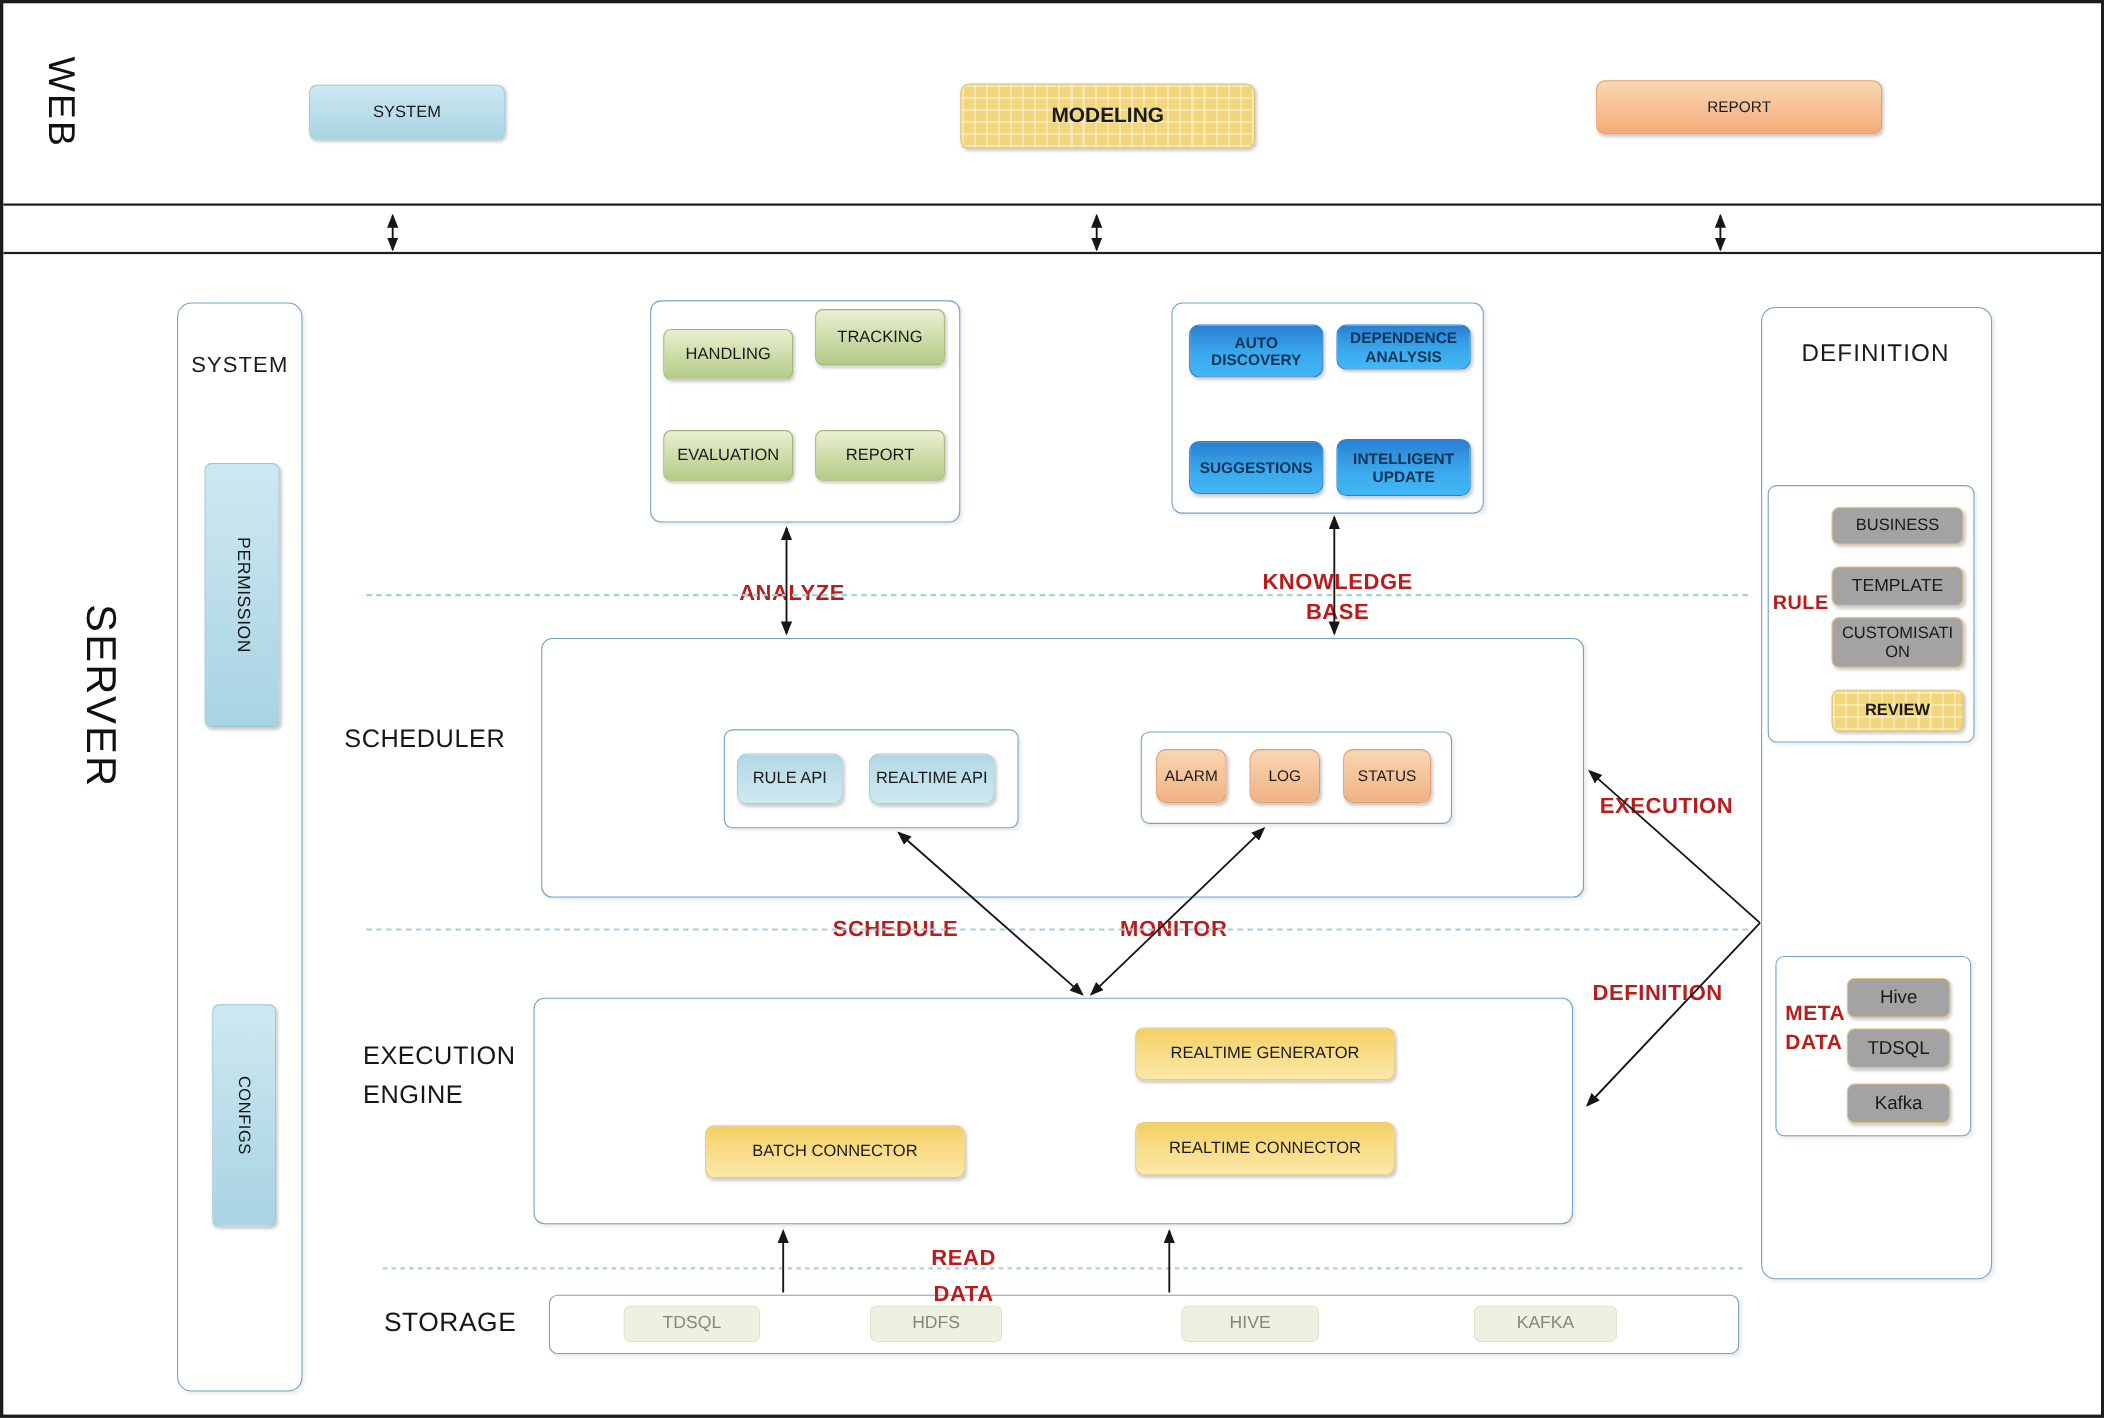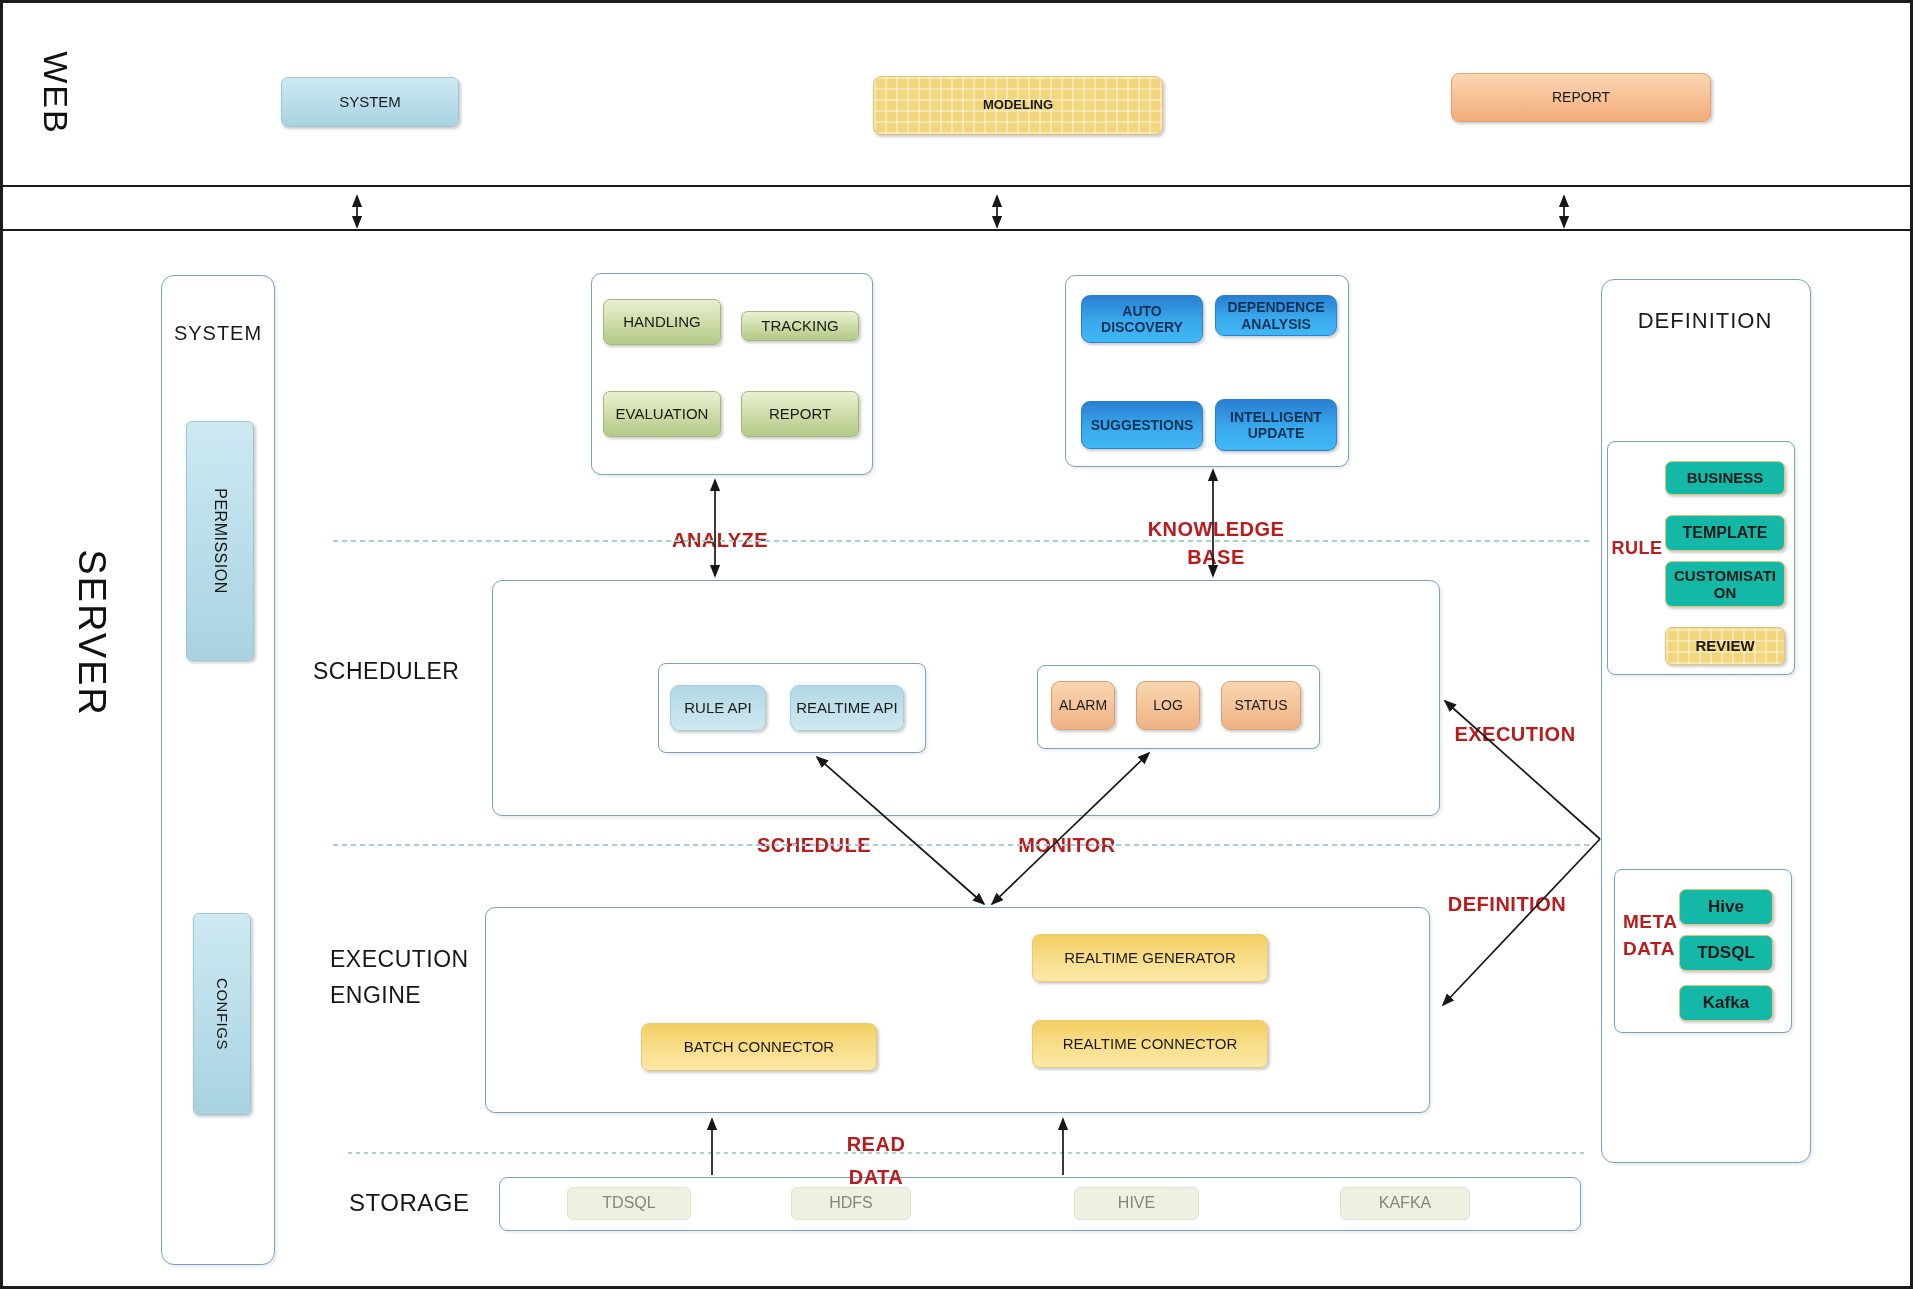--- a/index.html
+++ b/index.html
@@ -19,58 +19,58 @@
   .btn{display:flex;align-items:center;justify-content:center;text-align:center;
        box-shadow:1.5px 2px 3px rgba(110,110,110,.35);box-sizing:border-box;line-height:1.15;}
   .btn-bluelt{background:linear-gradient(180deg,#cde9f2 0%,#a9d3e2 100%);border:1px solid #9cc6d6;border-radius:7px;}
   .btn-api{background:linear-gradient(180deg,#b2d8e5 0%,#cfe9f0 100%);border:1px solid #a5cddc;border-radius:9px;font-size:15px;}
   .btn-green{background:linear-gradient(180deg,#e9f0d2 0%,#ccdba6 55%,#b4ca87 100%);border:1px solid #a2b878;border-radius:7px;font-size:15px;}
   .btn-kblue{background:linear-gradient(180deg,#2a7fd2 0%,#3aa8ec 55%,#41b8f5 100%);border:1px solid #2a7fd2;border-radius:9px;
              color:#0c3356;font-weight:bold;font-size:14px;}
   .btn-orange{background:linear-gradient(180deg,#f9d6b0 0%,#f0b285 100%);border:1px solid #d99f74;border-radius:9px;font-size:14px;}
   .btn-report{background:linear-gradient(180deg,#fbd7b2 0%,#f3ab79 100%);border:1px solid #e5a071;border-radius:8px;font-size:14px;}
   .btn-execy{background:linear-gradient(180deg,#f3cf62 0%,#f8dc85 45%,#fbe9a8 100%);border:1px solid #e8c976;border-radius:8px;font-size:15px;}
-  .btn-ysm{background:#14b8a6;border:1px solid #e2c377;border-radius:7px;font-weight:bold;font-size:15px;}
+  .btn-ysm{background:#a3a3a3;border:1px solid #e2c377;border-radius:7px;font-weight:normal;font-size:15px;}
   .waffle{background-color:#f1d67c;
     background-image:
       repeating-linear-gradient(0deg, rgba(255,255,255,.38) 0 2px, transparent 2px 11px),
       repeating-linear-gradient(90deg, rgba(255,255,255,.38) 0 2px, transparent 2px 11px);
     border:1px solid #e2c377;border-radius:8px;font-weight:bold;}
   .btn-storage{background:#edf1e0;border:1px solid #dde3cc;border-radius:6px;color:#82887a;font-size:16px;box-shadow:none;}
   .flow{color:#b91c1c;font-weight:bold;font-size:20px;letter-spacing:.5px;}
   .vtxt{font-size:16px;letter-spacing:.5px;color:#161616;}
   svg.overlay{position:absolute;left:0;top:0;pointer-events:none;}
 </style>
 </head>
 <body>
 
 <div id="canvas">
 
   <div class="hline" style="top:182px;"></div>
   <div class="hline" style="top:226px;"></div>
 
   <div class="cc band-label" style="left:52px;top:90px;transform:translate(-50%,-50%) rotate(90deg);font-size:34px;">WEB</div>
   <div class="abs btn btn-bluelt" style="left:278px;top:74px;width:178px;height:50px;font-size:15px;">SYSTEM</div>
-  <div class="abs btn waffle" style="left:870px;top:73px;width:290px;height:59px;font-size:13px;">MODELING</div>
+  <div class="abs btn waffle" style="left:870px;top:73px;width:268px;height:59px;font-size:19px;">MODELING</div>
   <div class="abs btn btn-report" style="left:1448px;top:70px;width:260px;height:49px;">REPORT</div>
 
   <div class="cc band-label" style="left:88px;top:630px;transform:translate(-50%,-50%) rotate(90deg);font-size:38px;">SERVER</div>
 
   <div class="abs gbox col" style="left:158px;top:272px;width:114px;height:990px;"></div>
   <div class="cc" style="left:215px;top:330px;font-size:20px;letter-spacing:1px;">SYSTEM</div>
   <div class="abs btn btn-bluelt" style="left:183px;top:418px;width:68px;height:240px;border-radius:6px;">
     <span class="ccr vtxt" style="left:50%;top:50%;">PERMISSION</span>
   </div>
   <div class="abs btn btn-bluelt" style="left:190px;top:910px;width:58px;height:202px;border-radius:6px;">
     <span class="ccr vtxt" style="left:50%;top:50%;font-size:15px;">CONFIGS</span>
   </div>
 
   <div class="abs gbox" style="left:588px;top:270px;width:282px;height:202px;"></div>
   <div class="abs btn btn-green" style="left:600px;top:296px;width:118px;height:46px;">HANDLING</div>
-  <div class="abs btn btn-green" style="left:738px;top:308px;width:118px;height:30px;">TRACKING</div>
+  <div class="abs btn btn-green" style="left:738px;top:278px;width:118px;height:51px;">TRACKING</div>
   <div class="abs btn btn-green" style="left:600px;top:388px;width:118px;height:46px;">EVALUATION</div>
   <div class="abs btn btn-green" style="left:738px;top:388px;width:118px;height:46px;">REPORT</div>
 
   <div class="abs gbox" style="left:1062px;top:272px;width:284px;height:192px;"></div>
   <div class="abs btn btn-kblue" style="left:1078px;top:292px;width:122px;height:48px;">AUTO DISCOVERY</div>
   <div class="abs btn btn-kblue" style="left:1212px;top:292px;width:122px;height:41px;">DEPENDENCE ANALYSIS</div>
   <div class="abs btn btn-kblue" style="left:1078px;top:398px;width:122px;height:48px;">SUGGESTIONS</div>
   <div class="abs btn btn-kblue" style="left:1212px;top:396px;width:122px;height:52px;">INTELLIGENT UPDATE</div>
 
   <div class="abs gbox col" style="left:1598px;top:276px;width:210px;height:884px;"></div>

